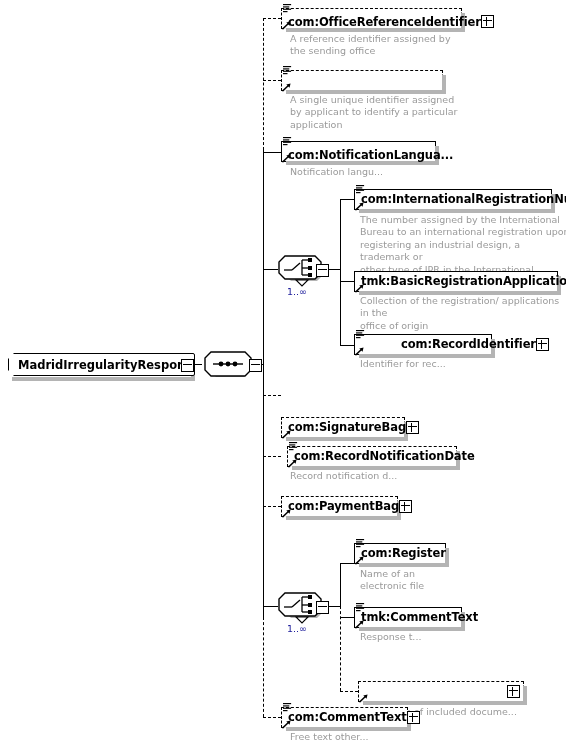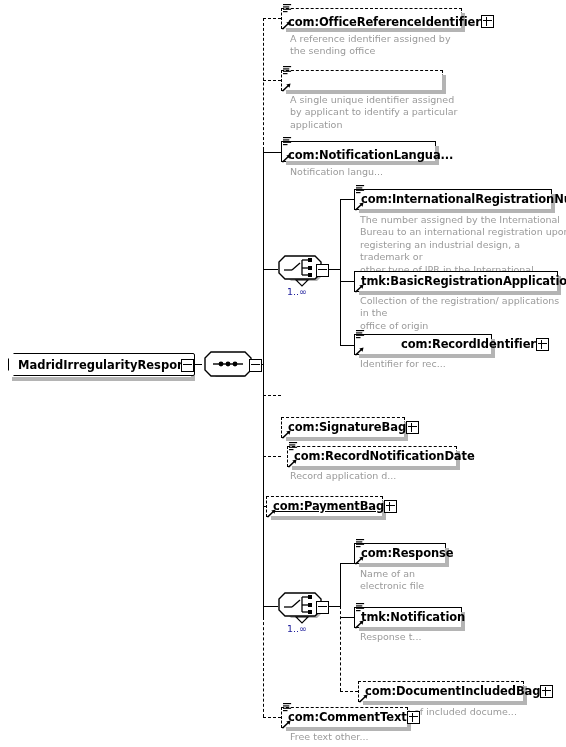--- a/index.html
+++ b/index.html
@@ -379,68 +379,67 @@
         <rect x="0" y="2.6" width="7" height="1.3" fill="#000"></rect>
         <rect x="0" y="5.2" width="9" height="1.3" fill="#000"></rect>
         <rect x="0" y="7.8" width="5" height="1.3" fill="#000"></rect>
     </svg>
     <svg class="glyph-arrow" viewBox="0 0 10 10">
       <line x1="0.5" y1="9" x2="8" y2="2" stroke="#000" stroke-width="1.6"></line>
       <polygon points="9.5,0.5 4.8,1.6 8.4,5.2" fill="#000"></polygon>
     </svg>
     <span class="label">com:RecordNotificationDate</span>
   </div>
-  <div class="desc" style="left:290px; top:470px; width:210px;">Record application d...</div>
-
-  <div class="node opt" style="left:266px; top:496px; width:117px;text-decoration:underline;">
+  <div class="desc" style="left:290px; top:470px; width:210px;">Record notification d...</div>
+
+  <div class="node opt" style="left:281px; top:496px; width:117px;">
     <svg class="glyph-arrow" viewBox="0 0 10 10">
       <line x1="0.5" y1="9" x2="8" y2="2" stroke="#000" stroke-width="1.6"></line>
       <polygon points="9.5,0.5 4.8,1.6 8.4,5.2" fill="#000"></polygon>
     </svg>
     <span class="label">com:PaymentBag</span>
     <span class="expander"></span>
   </div>
 
   <div class="node req" style="left:354px; top:543px; width:92px;">
     <svg class="glyph-lines" viewBox="0 0 10 10">
       <rect x="0" y="0" width="9" height="1.3" fill="#000"></rect>
         <rect x="0" y="2.6" width="7" height="1.3" fill="#000"></rect>
         <rect x="0" y="5.2" width="9" height="1.3" fill="#000"></rect>
         <rect x="0" y="7.8" width="5" height="1.3" fill="#000"></rect>
     </svg>
     <svg class="glyph-arrow" viewBox="0 0 10 10">
       <line x1="0.5" y1="9" x2="8" y2="2" stroke="#000" stroke-width="1.6"></line>
       <polygon points="9.5,0.5 4.8,1.6 8.4,5.2" fill="#000"></polygon>
     </svg>
-    <span class="label">com:Response</span>
+    <span class="label">com:Register</span>
   </div>
   <div class="desc" style="left:360px; top:568px; width:210px;">Name of an
 electronic file</div>
 
   <div class="node req" style="left:354px; top:607px; width:108px;">
     <svg class="glyph-lines" viewBox="0 0 10 10">
       <rect x="0" y="0" width="9" height="1.3" fill="#000"></rect>
         <rect x="0" y="2.6" width="7" height="1.3" fill="#000"></rect>
         <rect x="0" y="5.2" width="9" height="1.3" fill="#000"></rect>
         <rect x="0" y="7.8" width="5" height="1.3" fill="#000"></rect>
     </svg>
     <svg class="glyph-arrow" viewBox="0 0 10 10">
       <line x1="0.5" y1="9" x2="8" y2="2" stroke="#000" stroke-width="1.6"></line>
       <polygon points="9.5,0.5 4.8,1.6 8.4,5.2" fill="#000"></polygon>
     </svg>
-    <span class="label">tmk:Notification</span>
+    <span class="label">tmk:CommentText</span>
   </div>
   <div class="desc" style="left:360px; top:631px; width:210px;">Response t...</div>
 
   <div class="node opt" style="left:358px; top:681px; width:166px;">
     <svg class="glyph-arrow" viewBox="0 0 10 10">
       <line x1="0.5" y1="9" x2="8" y2="2" stroke="#000" stroke-width="1.6"></line>
       <polygon points="9.5,0.5 4.8,1.6 8.4,5.2" fill="#000"></polygon>
     </svg>
-    <span class="label">com:DocumentIncludedBag</span>
     <span class="expander"></span>
   </div>
   <div class="desc" style="left:364px; top:706px; width:210px;">Collection of included docume...</div>
 
   <div class="node opt" style="left:281px; top:707px; width:127px;">
     <svg class="glyph-lines" viewBox="0 0 10 10">
       <rect x="0" y="0" width="9" height="1.3" fill="#000"></rect>
         <rect x="0" y="2.6" width="7" height="1.3" fill="#000"></rect>
         <rect x="0" y="5.2" width="9" height="1.3" fill="#000"></rect>
         <rect x="0" y="7.8" width="5" height="1.3" fill="#000"></rect>

